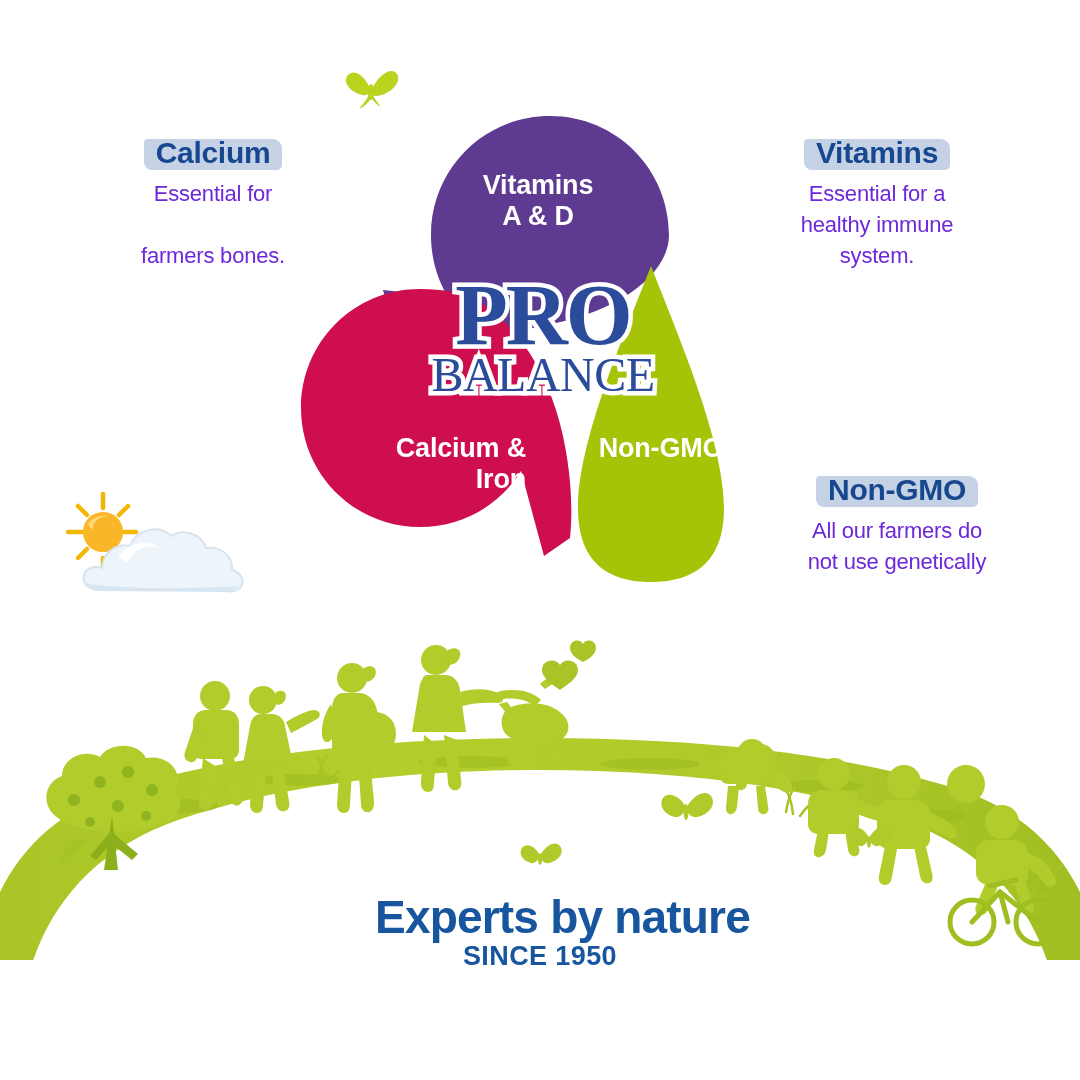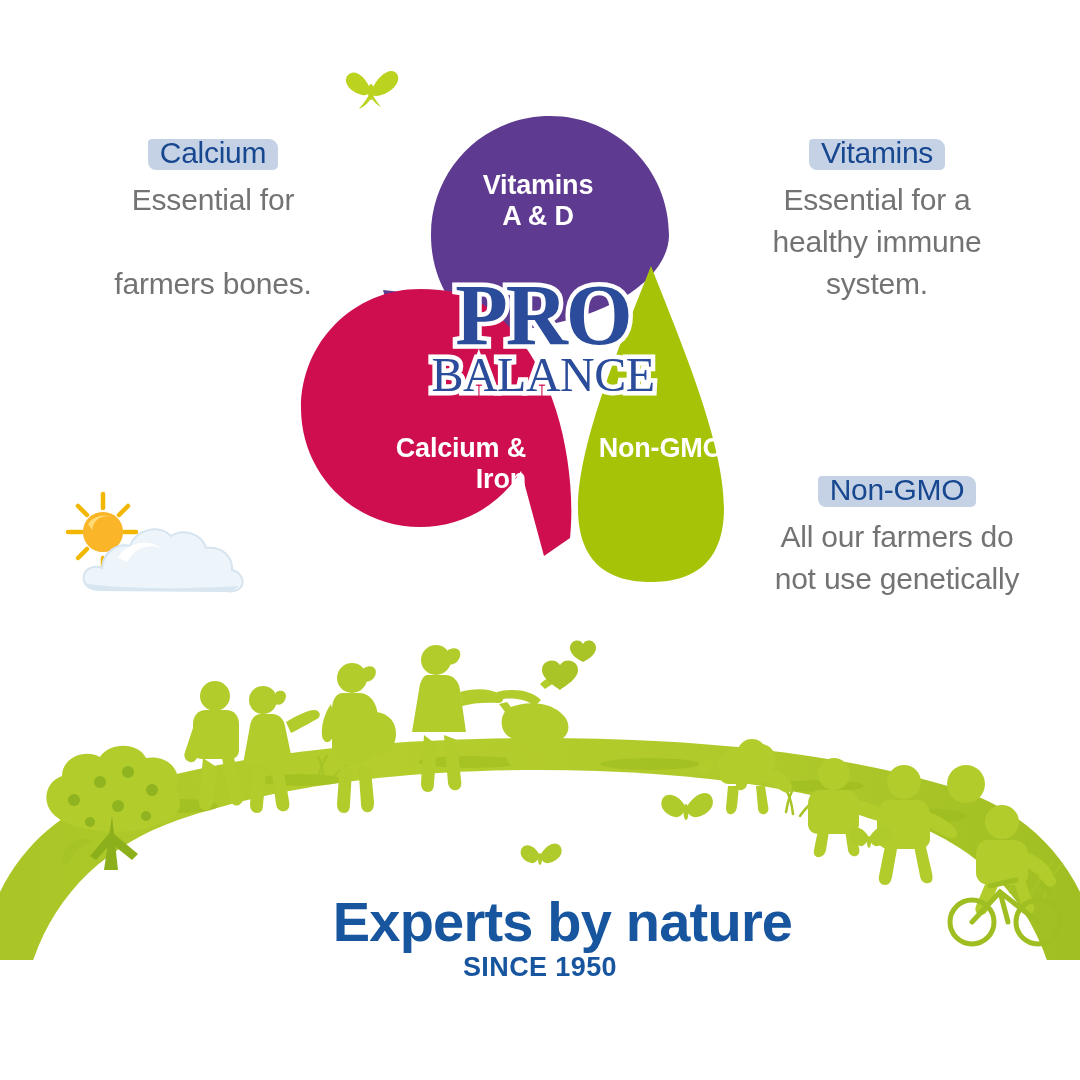--- a/index.html
+++ b/index.html
@@ -22,21 +22,21 @@
   
   .feature {
     position: absolute;
     text-align: center;
     color: #1C4E80;
   }
   .feature-heading {
     position: relative;
     display: inline-block;
     font-size: 30px;
-    font-weight: normal;
+    font-weight: bold;
     color: #17478f;
     letter-spacing: -0.3px;
     padding: 1px 12px 2px 12px;
     margin-bottom: 7px;
     white-space: nowrap;
   }
   .feature-heading .hl {
     position: absolute;
     left: 0;
     right: 0;
@@ -44,23 +44,23 @@
     bottom: 2px;
     background: #c5d2e6;
     border-radius: 4px 9px 5px 8px;
     z-index: 0;
   }
   .feature-heading .htxt {
     position: relative;
     z-index: 1;
   }
   .feature-body {
-    font-size: 30px;
+    font-size: 22px;
     line-height: 1.40;
-    color: #737373;
+    color: #6d28d9;
     font-weight: 400;
     letter-spacing: -0.2px;
   }
 
   #feature-calcium  { left: 48px;  top: 135px; width: 330px; }
   #feature-vitamins { left: 712px; top: 135px; width: 330px; }
   #feature-nongmo   { left: 732px; top: 472px; width: 330px; }
 
   
   #logo {
@@ -129,21 +129,21 @@
   
   #tagline {
     position: absolute;
     left: 0;
     top: 893px;
     width: 1080px;
     text-align: center;
   }
   #tagline-main {
     display: block;
-    font-size: 56px;
+    font-size: 46px;
     font-weight: bold;
     color: #17559e;
     letter-spacing: -0.8px;
     line-height: 1.05;
     margin-left: 45px;
   }
   #tagline-sub {
     display: block;
     font-size: 27px;
     font-weight: bold;

